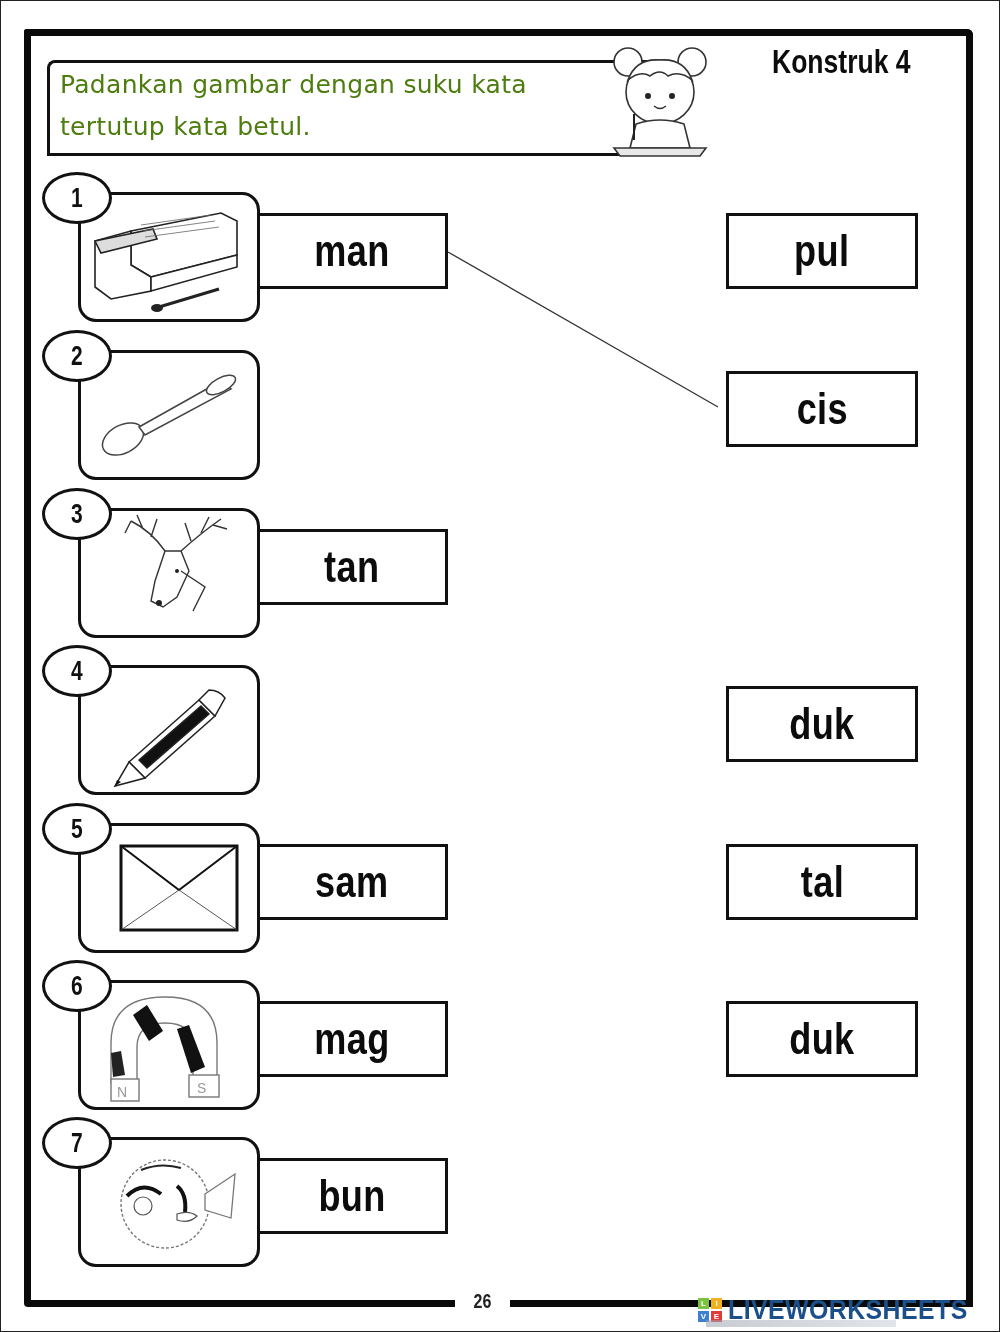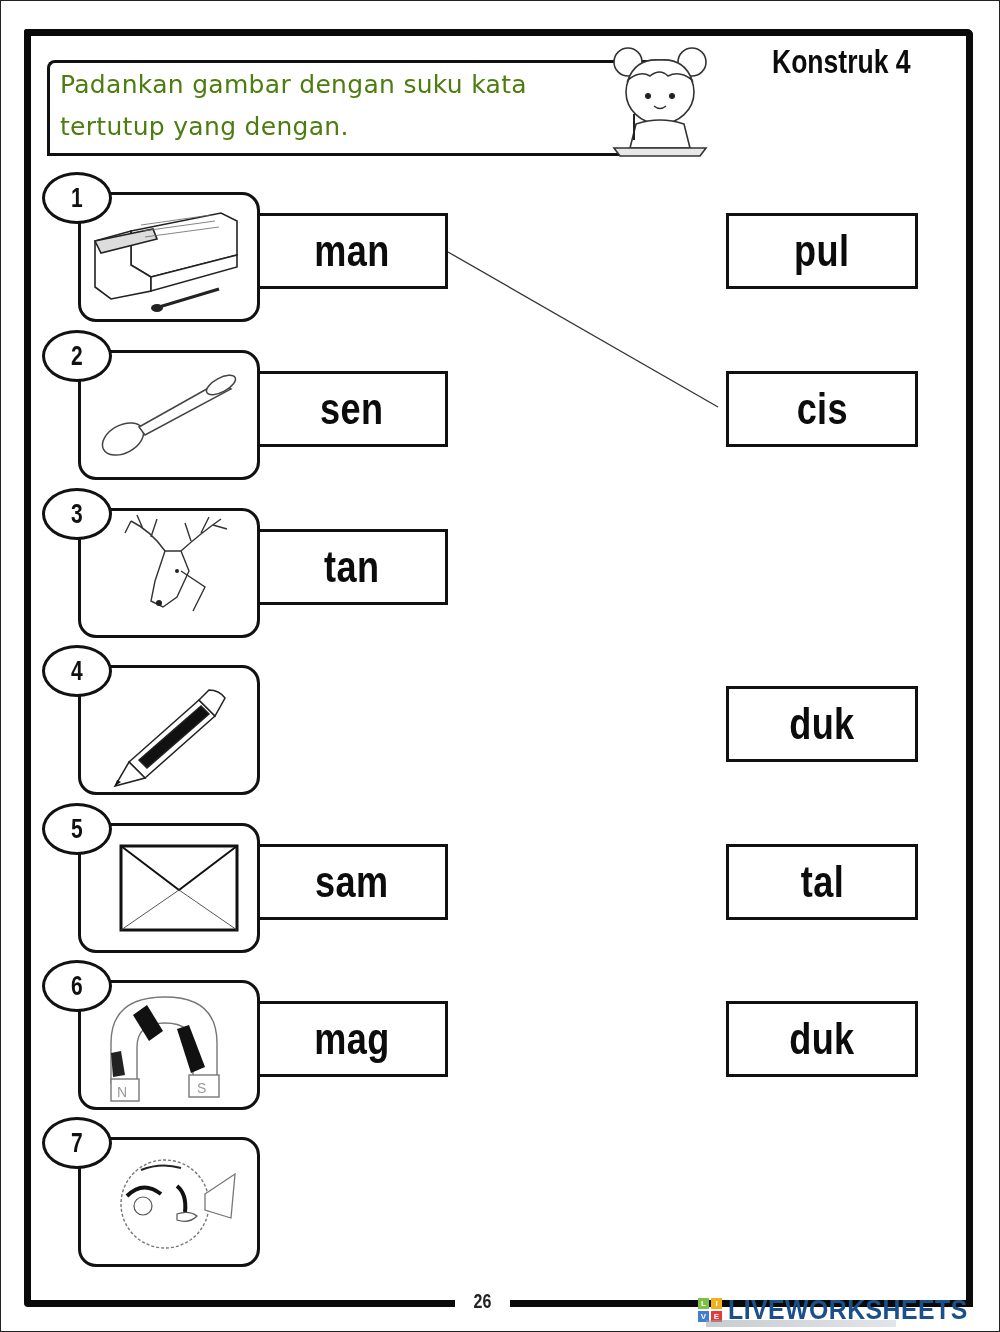--- a/index.html
+++ b/index.html
@@ -52,21 +52,21 @@
 
 <div class="page-edge"></div>
 <div class="frame"></div>
 <div class="frame-bottom-left"></div>
 <div class="frame-bottom-right"></div>
 <div class="page-number">26</div>
 
 <div class="instruction-box"></div>
 <div class="instruction-text">
   <div>Padankan gambar dengan suku kata</div>
-  <div>tertutup yang dengan.</div>
+  <div>tertutup kata betul.</div>
 </div>
 <div class="construct-label">Konstruk 4</div>
 
 <svg class="girl" viewBox="0 0 120 120">
   <g fill="#fff" stroke="#333" stroke-width="1.6">
     <circle cx="28" cy="22" r="14"></circle>
     <circle cx="92" cy="22" r="14"></circle>
     <ellipse cx="60" cy="52" rx="34" ry="32"></ellipse>
     <path d="M28 40 Q36 18 60 20 Q84 18 92 40 Q80 30 68 36 Q60 28 50 36 Q40 30 28 40 Z"></path>
     <path d="M36 84 Q60 76 84 84 L90 108 L30 108 Z"></path>
@@ -117,23 +117,20 @@
     </div>
   <div class="pic-card">
     <svg viewBox="0 0 176 124">
       <g fill="#fff" stroke="#444" stroke-width="1.5">
         <ellipse cx="42" cy="86" rx="22" ry="14" transform="rotate(-28 42 86)"></ellipse>
         <path d="M58 74 L140 28 L150 36 L64 82 Z"></path>
         <ellipse cx="140" cy="32" rx="16" ry="7" transform="rotate(-28 140 32)"></ellipse>
       </g>
     </svg>
   </div>
-  <div class="word-box">
-      <span class="word">sen</span>
-    </div>
   <div class="right-box">
       <span class="word">cis</span>
     </div>
 </div>
 
 <div class="row" style="top:488px;">
   <div class="num-bubble">
       <span>3</span>
     </div>
   <div class="pic-card">
@@ -227,20 +224,23 @@
     <svg viewBox="0 0 176 124">
       <circle cx="84" cy="64" r="44" fill="#fff" stroke="#777" stroke-width="1.4" stroke-dasharray="3 2"></circle>
       <path d="M124 54 L154 34 L150 78 L124 70 Z" fill="#fff" stroke="#777" stroke-width="1.3"></path>
       <path d="M46 56 Q62 40 80 54" fill="none" stroke="#111" stroke-width="4"></path>
       <path d="M96 46 Q106 54 104 72" fill="none" stroke="#111" stroke-width="4"></path>
       <circle cx="62" cy="66" r="9" fill="none" stroke="#555" stroke-width="1.2"></circle>
       <path d="M96 74 Q108 70 116 76 Q108 84 96 80 Z" fill="#fff" stroke="#555" stroke-width="1.2"></path>
       <path d="M60 30 Q80 22 100 28" fill="none" stroke="#222" stroke-width="2"></path>
     </svg>
   </div>
+  <div class="word-box">
+      <span class="word">bun</span>
+    </div>
 </div>
 
 <div class="lw-logo">
   <div class="lw-squares">
     <div class="lw-sq" style="left:0;top:0;background:#7dc142;">L</div>
     <div class="lw-sq" style="left:13px;top:0;background:#f2b01e;">I</div>
     <div class="lw-sq" style="left:0;top:13px;background:#3f7fd0;">V</div>
     <div class="lw-sq" style="left:13px;top:13px;background:#e23b3b;">E</div>
   </div>
   <div class="lw-sub"></div>

